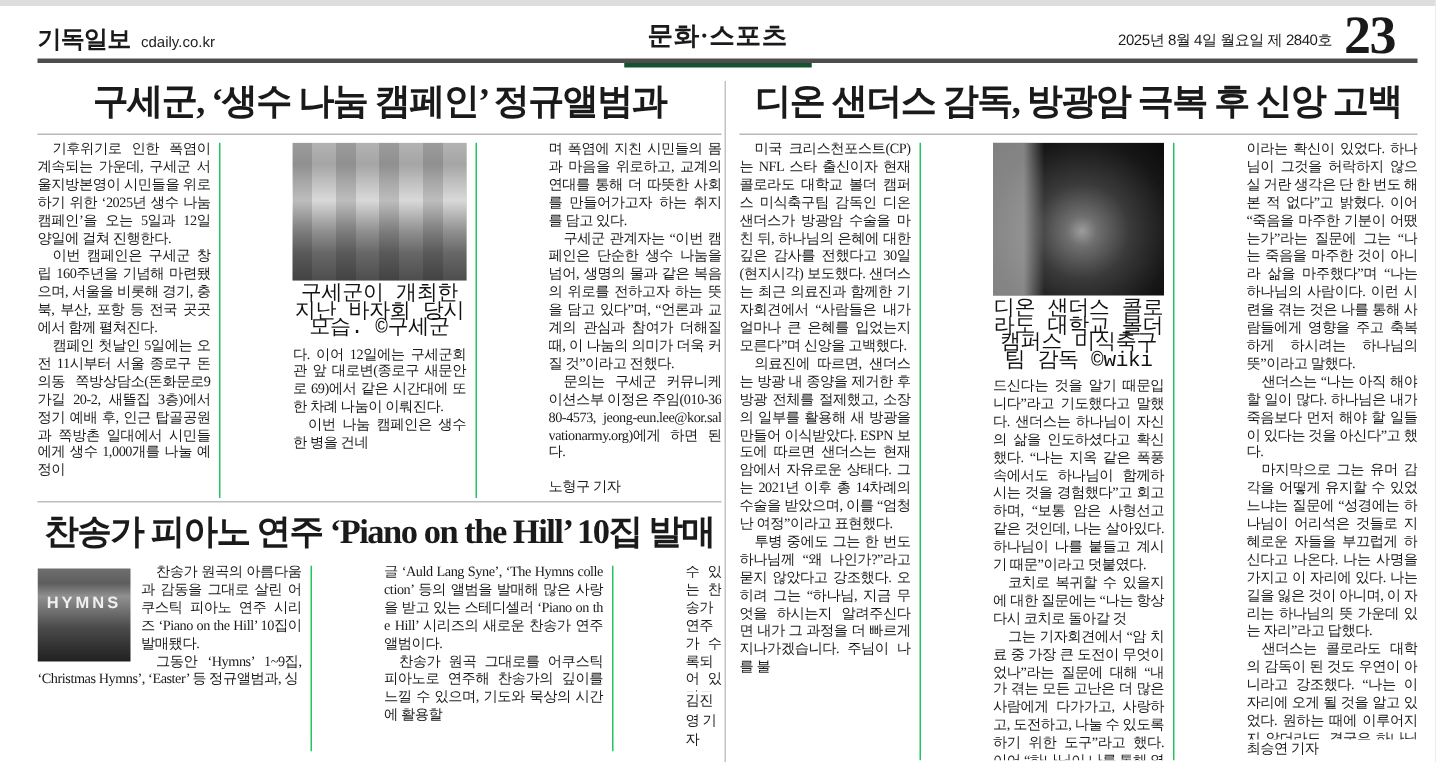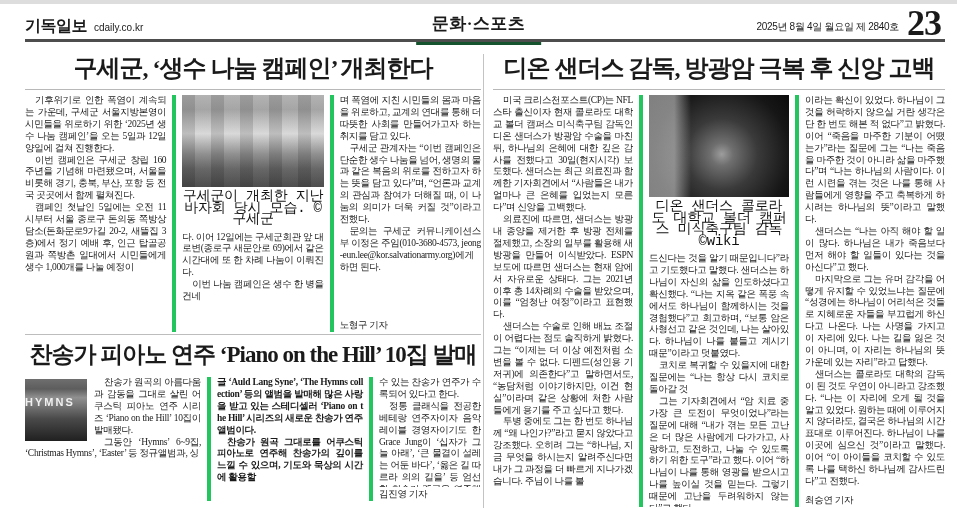--- a/index.html
+++ b/index.html
@@ -6,21 +6,21 @@
   #page{position:relative;width:957px;height:508px;background:#fff;overflow:hidden;
         font-family:"Liberation Serif","DejaVu Serif",serif;color:#1a1a1a;margin:4px auto;}
 
   
   .header-left{position:absolute;left:25px;top:12px;display:flex;align-items:baseline;}
   .masthead{font-weight:bold;font-size:16px;letter-spacing:-0.5px;}
   .site-url{font-size:10px;font-family:"Liberation Sans","DejaVu Sans",sans-serif;color:#222;margin-left:7px;}
   .header-center{position:absolute;left:50%;transform:translateX(-50%);top:8px;}
   .section-title{display:inline-block;font-weight:bold;font-size:17px;letter-spacing:0.5px;
                  padding:0 16px 6px;border-bottom:4px solid #14532d;}
-  .header-right{position:absolute;right:16px;top:4px;display:flex;align-items:flex-end;}
+  .header-right{position:absolute;right:27px;top:4px;display:flex;align-items:flex-end;}
   .edition-info{font-size:10px;font-family:"Liberation Sans","DejaVu Sans",sans-serif;margin:0 8px 4px 0;letter-spacing:-0.3px;}
   .page-number{font-size:36px;font-weight:bold;line-height:30px;letter-spacing:-1px;}
   .header-rule{position:absolute;left:25px;right:12px;top:35px;height:3px;background:#4d4d4d;}
 
   
   .v-divider{position:absolute;left:483px;top:50px;height:454px;width:1px;background:#c3c3c3;}
   .h-divider{position:absolute;left:25px;width:456px;top:330px;height:1px;background:#bdbdbd;}
 
   
   .article{position:absolute;}
@@ -30,44 +30,44 @@
 
   h1.headline{margin:0 0 5px;text-align:center;font-weight:bold;font-size:24px;line-height:32px;
               letter-spacing:-1px;border-bottom:1px solid #b8b8b8;padding-bottom:5px;}
   .piano h1.headline{border-bottom:none;font-size:23px;padding-bottom:2px;margin-bottom:4px;}
 
   .cols{display:flex;overflow:hidden;}
   .water .cols{height:237px;}
   .sanders .cols{height:412px;}
   .piano .cols{height:124px;}
   .col{flex:1;padding:0 6px;overflow:hidden;}
-  .col+.col{border-left:4px solid #22c55e;}
+  .col+.col{border-left:1px solid #22c55e;padding-left:48px;}
   .col:first-child{padding-left:0;}
   .col:last-child{padding-right:0;}
   .col.with-byline{display:flex;flex-direction:column;}
   .col.with-byline .ptext{flex:1 1 auto;overflow:hidden;}
   .piano .col-1{flex:0 0 176px;}
-  .piano .col-2{flex:0 0 146px;font-weight:bold;}
+  .piano .col-2{flex:0 0 146px;}
 
   p{margin:0;text-indent:10px;text-align:justify;font-size:9.5px;line-height:11.9px;
     letter-spacing:-0.3px;word-break:break-all;}
   p.cont{text-indent:0;}
   .byline{flex:none;text-align:left;font-size:9.5px;line-height:13px;letter-spacing:-0.3px;padding-top:1px;}
 
   
   .photo{width:100%;}
   .bazaar{height:92px;background:
       repeating-linear-gradient(90deg, rgba(88,88,88,.28) 0 13px, rgba(165,165,165,.18) 13px 29px),
       linear-gradient(180deg,#b6b6b6 0%,#a5a5a5 16%,#c9c9c9 30%,#e4e4e4 42%,#bcbcbc 52%,#8c8c8c 64%,#5a5a5a 80%,#3a3a3a 100%);}
   .sanders-photo{height:102px;background:
       linear-gradient(90deg, rgba(225,225,225,.55) 0 18%, rgba(0,0,0,0) 30%),
       radial-gradient(circle at 52% 58%, #9d9d9d 0%, #6f6f6f 12%, #3a3a3a 38%, #161616 72%, #090909 100%);}
   .caption{font-family:Liberation Mono, monospace;font-size:14px;line-height:11.5px;
            margin:4px 0 6px;color:#111;letter-spacing:-0.2px;text-align:center;text-indent:0;}
-  .album{float:left;width:62px;height:62px;margin:2px 7px 2px 0;display:flex;align-items:center;
+  .album{float:left;width:62px;height:62px;margin:2px 7px 2px 0;display:flex;align-items:center;justify-content:center;
          background:linear-gradient(180deg,#6f6f6f 0%,#5d5d5d 16%,#909090 30%,#747474 44%,#4a4a4a 64%,#202020 100%);}
   .album .album-title{color:#f0f0f0;font-family:"Liberation Sans","DejaVu Sans",sans-serif;
          font-size:11px;font-weight:bold;letter-spacing:2px;margin-top:-16px;}
 </style>
 </head>
 <body>
 
 <div id="page">
 
   <div class="header-left">
@@ -80,21 +80,21 @@
   <div class="header-right">
     <span class="edition-info">2025년 8월 4일 월요일 제 2840호</span>
     <span class="page-number">23</span>
   </div>
   <div class="header-rule"></div>
 
   <div class="v-divider"></div>
   <div class="h-divider"></div>
 
   <section class="article water">
-    <h1 class="headline">구세군, ‘생수 나눔 캠페인’ 개최한다</h1>
+    <h1 class="headline">구세군, ‘생수 나눔 캠페인’ 정규앨범과</h1>
     <div class="cols">
       <div class="col">
         <p>기후위기로 인한 폭염이 계속되는 가운데, 구세군 서울지방본영이 시민들을 위로하기 위한 ‘2025년 생수 나눔 캠페인’을 오는 5일과 12일 양일에 걸쳐 진행한다.</p>
         <p>이번 캠페인은 구세군 창립 160주년을 기념해 마련됐으며, 서울을 비롯해 경기, 충북, 부산, 포항 등 전국 곳곳에서 함께 펼쳐진다.</p>
         <p>캠페인 첫날인 5일에는 오전 11시부터 서울 종로구 돈의동 쪽방상담소(돈화문로9가길 20-2, 새뜰집 3층)에서 정기 예배 후, 인근 탑골공원과 쪽방촌 일대에서 시민들에게 생수 1,000개를 나눌 예정이</p>
       </div>
       <div class="col">
         <div class="photo bazaar"></div>
         <p class="caption">구세군이 개최한 지난 바자회 당시 모습. ©구세군</p>
         <p class="cont">다. 이어 12일에는 구세군회관 앞 대로변(종로구 새문안로 69)에서 같은 시간대에 또 한 차례 나눔이 이뤄진다.</p>
@@ -110,21 +110,20 @@
       </div>
     </div>
   </section>
 
   <section class="article sanders">
     <h1 class="headline">디온 샌더스 감독, 방광암 극복 후 신앙 고백</h1>
     <div class="cols">
       <div class="col">
         <p>미국 크리스천포스트(CP)는 NFL 스타 출신이자 현재 콜로라도 대학교 볼더 캠퍼스 미식축구팀 감독인 디온 샌더스가 방광암 수술을 마친 뒤, 하나님의 은혜에 대한 깊은 감사를 전했다고 30일(현지시각) 보도했다. 샌더스는 최근 의료진과 함께한 기자회견에서 “사람들은 내가 얼마나 큰 은혜를 입었는지 모른다”며 신앙을 고백했다.</p>
         <p>의료진에 따르면, 샌더스는 방광 내 종양을 제거한 후 방광 전체를 절제했고, 소장의 일부를 활용해 새 방광을 만들어 이식받았다. ESPN 보도에 따르면 샌더스는 현재 암에서 자유로운 상태다. 그는 2021년 이후 총 14차례의 수술을 받았으며, 이를 “엄청난 여정”이라고 표현했다.</p>
-        <p>샌더스는 수술로 인해 배뇨 조절이 어렵다는 점도 솔직하게 밝혔다. 그는 “이제는 더 이상 예전처럼 소변을 볼 수 없다. 디펜드(성인용 기저귀)에 의존한다”고 말하면서도, “농담처럼 이야기하지만, 이건 현실”이라며 같은 상황에 처한 사람들에게 용기를 주고 싶다고 했다.</p>
         <p>투병 중에도 그는 한 번도 하나님께 “왜 나인가?”라고 묻지 않았다고 강조했다. 오히려 그는 “하나님, 지금 무엇을 하시는지 알려주신다면 내가 그 과정을 더 빠르게 지나가겠습니다. 주님이 나를 불</p>
       </div>
       <div class="col">
         <div class="photo sanders-photo"></div>
         <p class="caption">디온 샌더스 콜로라도 대학교 볼더 캠퍼스 미식축구팀 감독 ©wiki</p>
         <p class="cont">드신다는 것을 알기 때문입니다”라고 기도했다고 말했다. 샌더스는 하나님이 자신의 삶을 인도하셨다고 확신했다. “나는 지옥 같은 폭풍 속에서도 하나님이 함께하시는 것을 경험했다”고 회고하며, “보통 암은 사형선고 같은 것인데, 나는 살아있다. 하나님이 나를 붙들고 계시기 때문”이라고 덧붙였다.</p>
         <p>코치로 복귀할 수 있을지에 대한 질문에는 “나는 항상 다시 코치로 돌아갈 것</p>
         <p>그는 기자회견에서 “암 치료 중 가장 큰 도전이 무엇이었나”라는 질문에 대해 “내가 겪는 모든 고난은 더 많은 사람에게 다가가고, 사랑하고, 도전하고, 나눌 수 있도록 하기 위한 도구”라고 했다. 이어 “하나님이 나를 통해 영광을 받으시고 나를 높이실 것을 믿는다. 그렇기 때문에 고난을 두려워하지 않는다”고 했다.</p>
       </div>
       <div class="col with-byline">
@@ -140,21 +139,21 @@
   </section>
 
   <section class="article piano">
     <h1 class="headline">찬송가 피아노 연주 ‘Piano on the Hill’ 10집 발매</h1>
     <div class="cols">
       <div class="col col-1">
         <div class="album">
           <span class="album-title">HYMNS</span>
         </div>
         <p>찬송가 원곡의 아름다움과 감동을 그대로 살린 어쿠스틱 피아노 연주 시리즈 ‘Piano on the Hill’ 10집이 발매됐다.</p>
-        <p>그동안 ‘Hymns’ 6~9집, ‘Christmas Hymns’, ‘Easter’ 등 정규앨범과, 싱</p>
+        <p>그동안 ‘Hymns’ 1~9집, ‘Christmas Hymns’, ‘Easter’ 등 정규앨범과, 싱</p>
       </div>
       <div class="col col-2">
         <p class="cont">글 ‘Auld Lang Syne’, ‘The Hymns collection’ 등의 앨범을 발매해 많은 사랑을 받고 있는 스테디셀러 ‘Piano on the Hill’ 시리즈의 새로운 찬송가 연주 앨범이다.</p>
         <p>찬송가 원곡 그대로를 어쿠스틱 피아노로 연주해 찬송가의 깊이를 느낄 수 있으며, 기도와 묵상의 시간에 활용할</p>
       </div>
       <div class="col with-byline">
         <div class="ptext">
           <p class="cont">수 있는 찬송가 연주가 수록되어 있다고 한다.</p>
           <p>정통 클래식을 전공한 베테랑 연주자이자 음악 레이블 경영자이기도 한 Grace Jung이 ‘십자가 그늘 아래’, ‘큰 물결이 설레는 어둔 바다’, ‘옳은 길 따르라 의의 길을’ 등 엄선한 찬송가 25곡을 연주해 수록했다.</p>
         </div>

